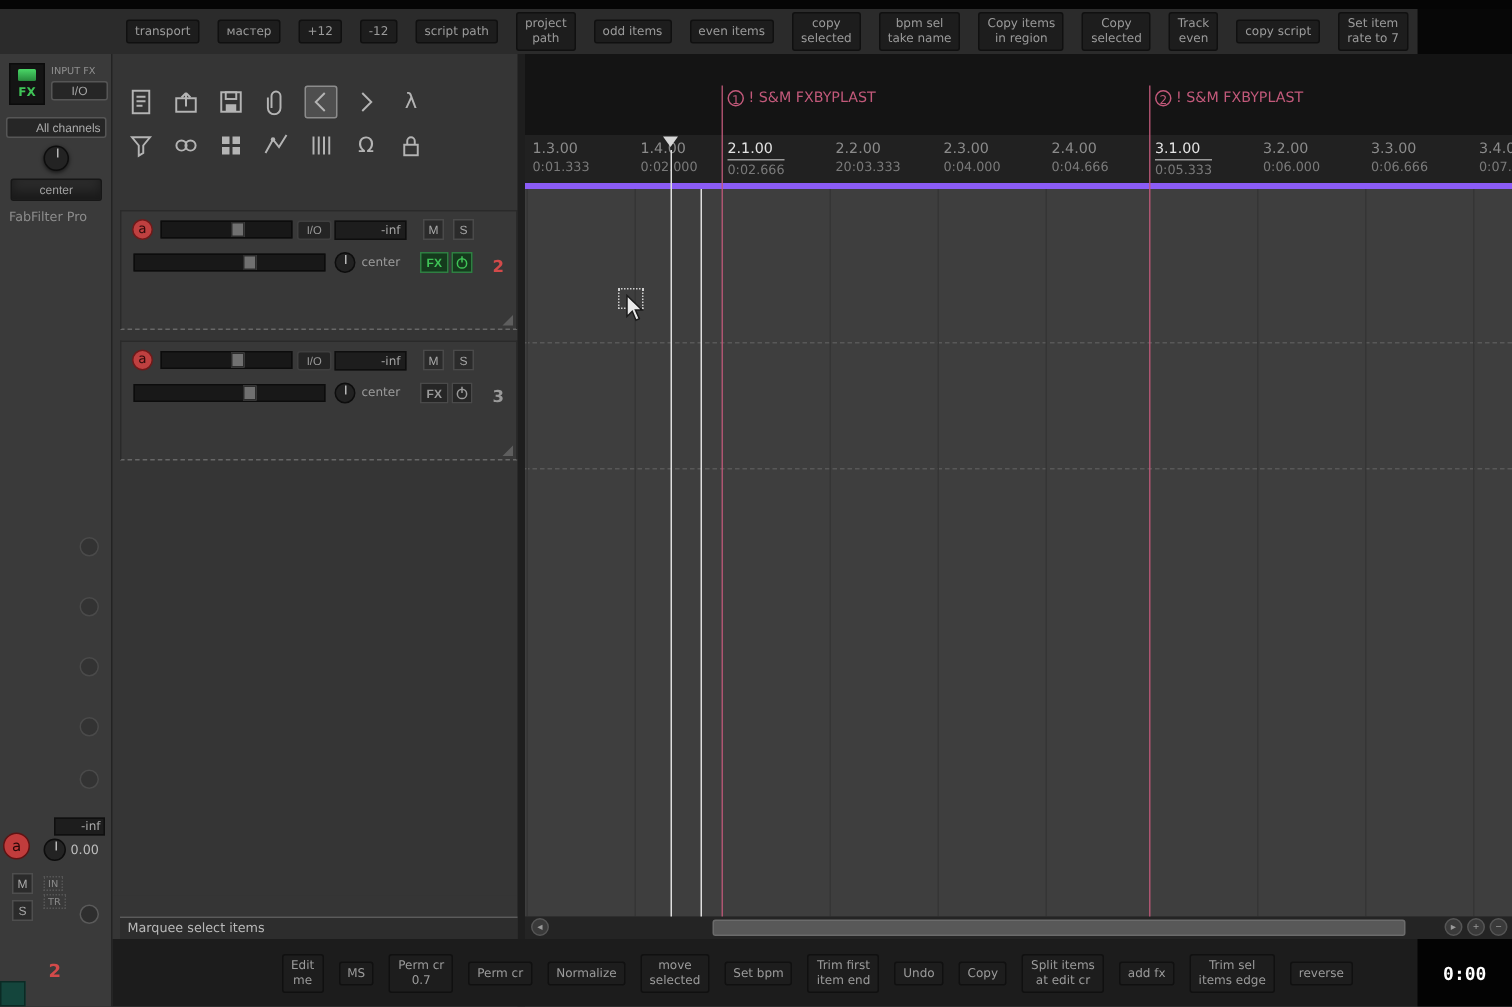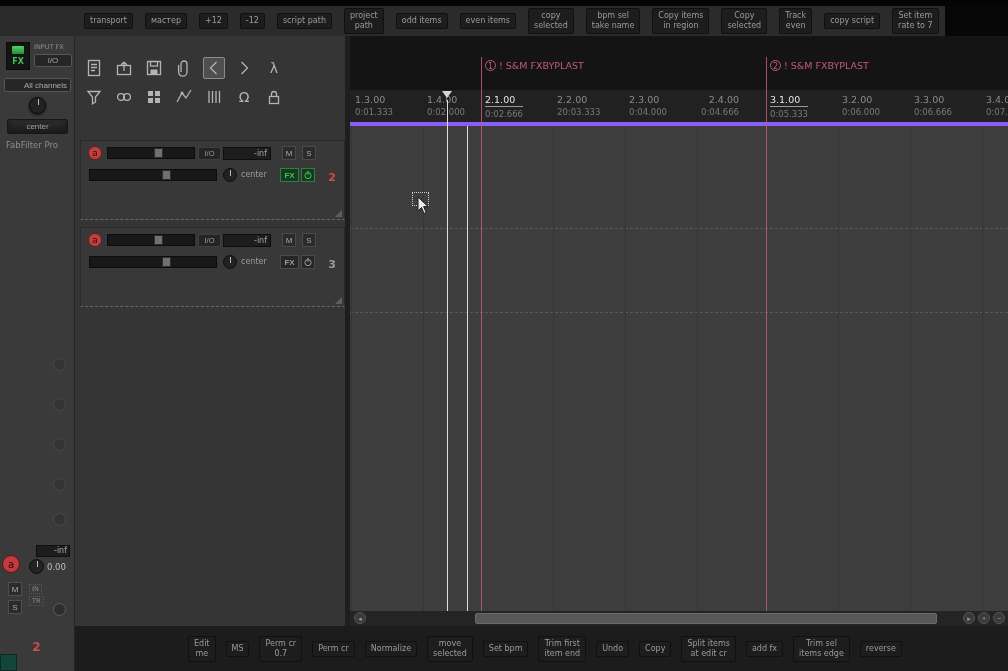--- a/index.html
+++ b/index.html
@@ -382,21 +382,21 @@
         <span class="time">0:02.666</span>
       </div>
       <div class="tick" style="left: 207px;">
         <span class="bar">2.2.00</span>
         <span class="time">20:03.333</span>
       </div>
       <div class="tick" style="left: 279px;">
         <span class="bar">2.3.00</span>
         <span class="time">0:04.000</span>
       </div>
-      <div class="tick" style="left: 351px; text-align: right;">
+      <div class="tick" style="left: 351px;">
         <span class="bar">2.4.00</span>
         <span class="time">0:04.666</span>
       </div>
       <div class="tick major" style="left: 420px;">
         <span class="bar">3.1.00</span>
         <span class="time">0:05.333</span>
       </div>
       <div class="tick" style="left: 492px;">
         <span class="bar">3.2.00</span>
         <span class="time">0:06.000</span>
@@ -432,20 +432,21 @@
       <div class="cursor-line" style="left: 467px; top: 126px; height: 485px;"></div>
     </div>
 
   <div class="marquee"></div>
   <div class="mouse-cursor">
     <svg width="14" height="20" viewBox="0 0 14 20">
       <path d="M1 1 L1 15 L4.5 11.5 L7 17.5 L9.2 16.4 L6.6 10.6 L11 10.6 Z" fill="#e9e9e9" stroke="#1c1c1c" stroke-width="1"></path>
     </svg>
   </div>
 
+  <div class="status-bar">Marquee select items</div>
 
   <div class="hscroll">
     <button class="hs-btn hs-left">◂</button>
     <div class="hs-thumb"></div>
     <div class="hs-right">
       <button class="hs-btn">▸</button>
       <button class="hs-btn">+</button>
       <button class="hs-btn">−</button>
     </div>
   </div>
@@ -465,14 +466,15 @@
 item end</button>
       <button class="bb-btn">Undo</button>
       <button class="bb-btn">Copy</button>
       <button class="bb-btn">Split items
 at edit cr</button>
       <button class="bb-btn">add fx</button>
       <button class="bb-btn">Trim sel
 items edge</button>
       <button class="bb-btn">reverse</button>
     </div>
+  <div class="clock-area">0:00</div>
 
 </div>
 
 </body></html>

